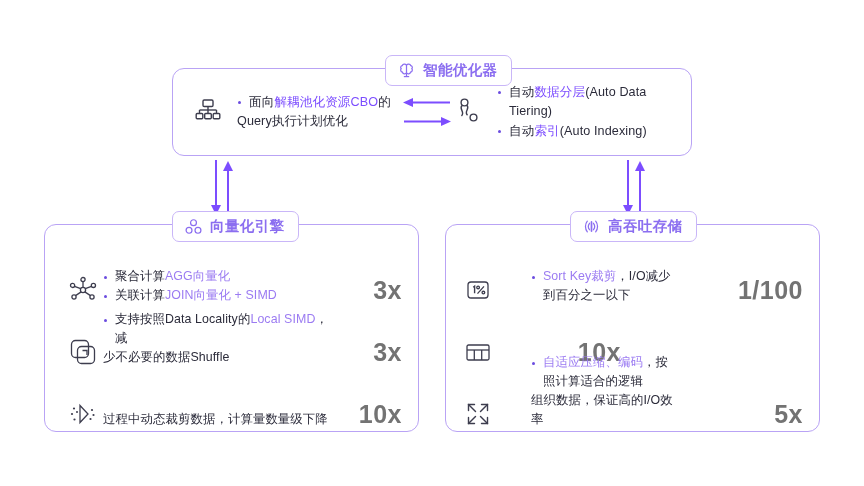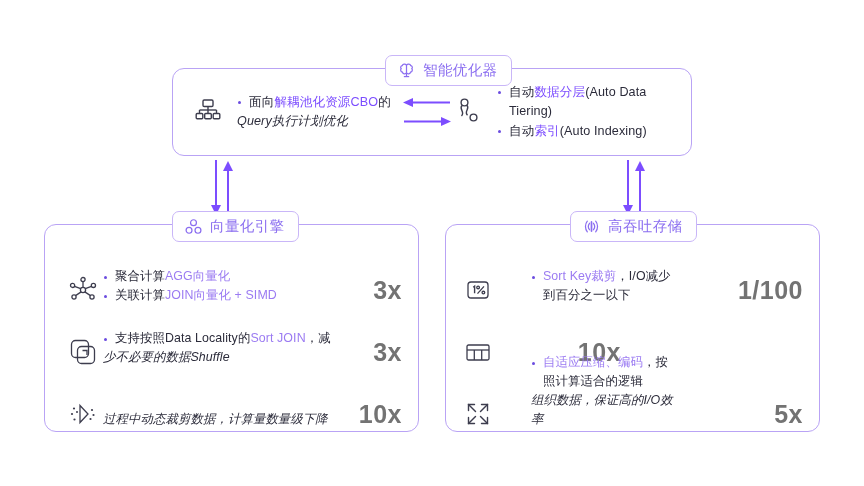--- a/index.html
+++ b/index.html
@@ -28,21 +28,21 @@
     display: flex; align-items: center; gap: 7px;
     background: #ffffff;
     border: 1.4px solid #c9b6f8;
     border-radius: 7px;
     padding: 5px 13px 5px 11px;
     white-space: nowrap;
     z-index: 5;
   }
   .chip .chip-label {
     font-size: 14.5px;
-    font-weight: 400;
+    font-weight: 700;
     color: #8b6ef0;
     letter-spacing: .4px;
   }
   #chip-optimizer { left: 385px; top: 55px; }
   #chip-vector    { left: 172px; top: 211px; }
   #chip-storage   { left: 570px; top: 211px; }
 
   .chip-icon { width: 19px; height: 19px; display: block; flex: none; }
 
   
@@ -66,21 +66,21 @@
     letter-spacing: .1px;
   }
   .bullet-list li::before {
     content: "";
     position: absolute;
     left: 1px; top: 8.5px;
     width: 3px; height: 3px;
     border-radius: 50%;
     background: #6b4ce0;
   }
-  .bullet-list li.nb { padding-left: 0; font-style: italic; }
+  .bullet-list li.nb { padding-left: 0; }
   .bullet-list li.nb::before { display: none; }
 
   .hl  { color: #7c4dff; }     
   .hl2 { color: #9b7bf2; }     
 
   
   .h-arrows {
     width: 56px; display: flex; flex-direction: column;
     gap: 8px; align-items: center; flex: none;
   }
@@ -243,21 +243,21 @@
         <span class="ricon">
           <svg width="30" height="30" viewBox="0 0 30 30" fill="none" stroke="#3d3d4e" stroke-width="1.3">
             <rect x="3.5" y="3.5" width="17" height="17" rx="4"></rect>
             <rect x="9.5" y="9.5" width="17" height="17" rx="4"></rect>
             <path d="M14.5 13.5 h4.5 v4.5"></path>
           </svg>
         </span>
         <div class="rtext">
           <ul class="bullet-list">
             <li>
-              <span>支持按照Data Locality的</span><span class="hl2">Sort JOIN</span><span>，减</span>
+              <span>支持按照Data Locality的</span><span class="hl2">Local SIMD</span><span>，减</span>
             </li>
             <li class="nb">
               <span>少不必要的数据Shuffle</span>
             </li>
           </ul>
         </div>
         <div class="rnum">3x</div>
       </div>
 
       <div class="frow">

